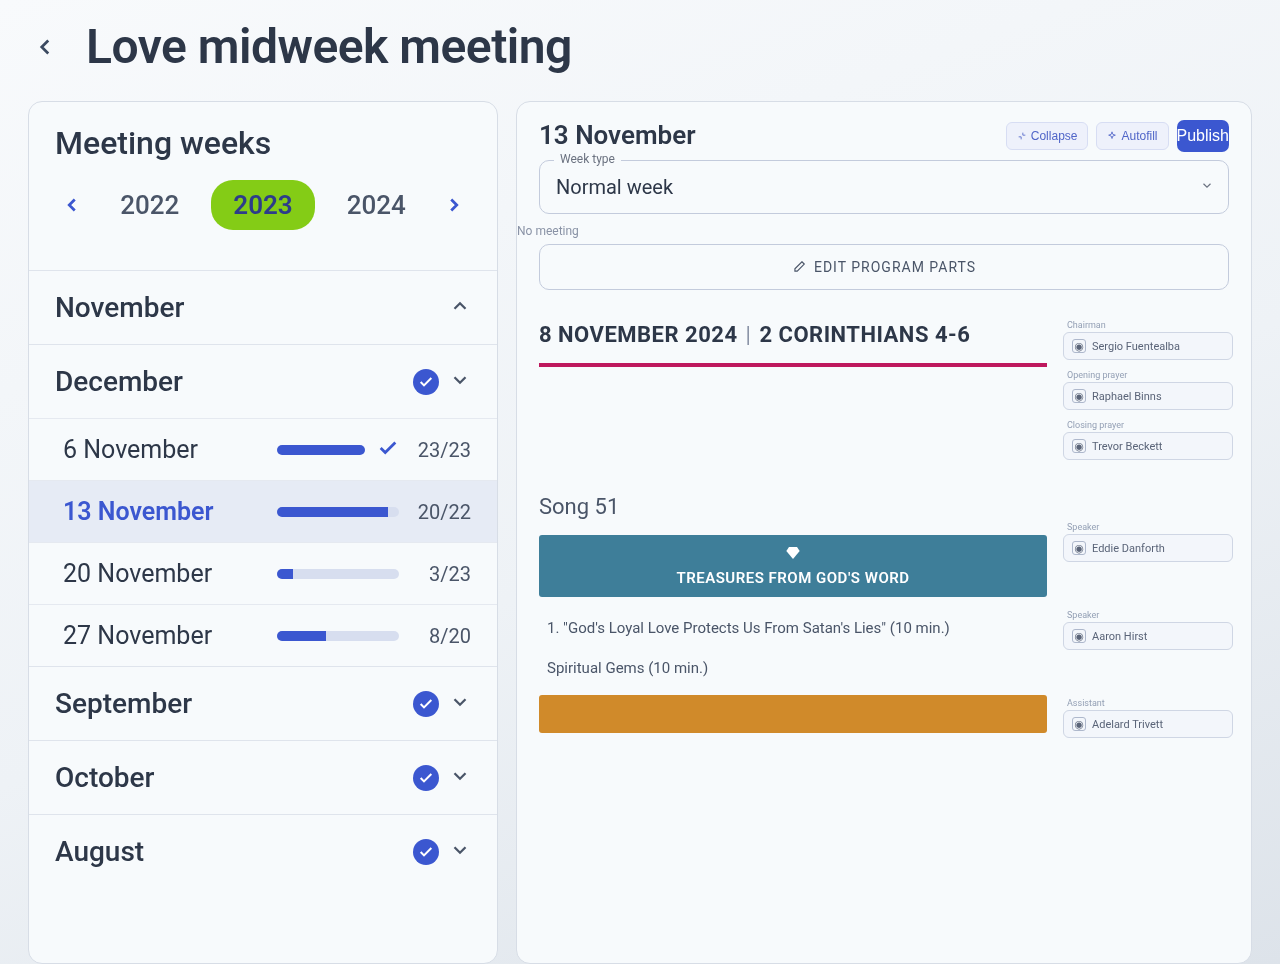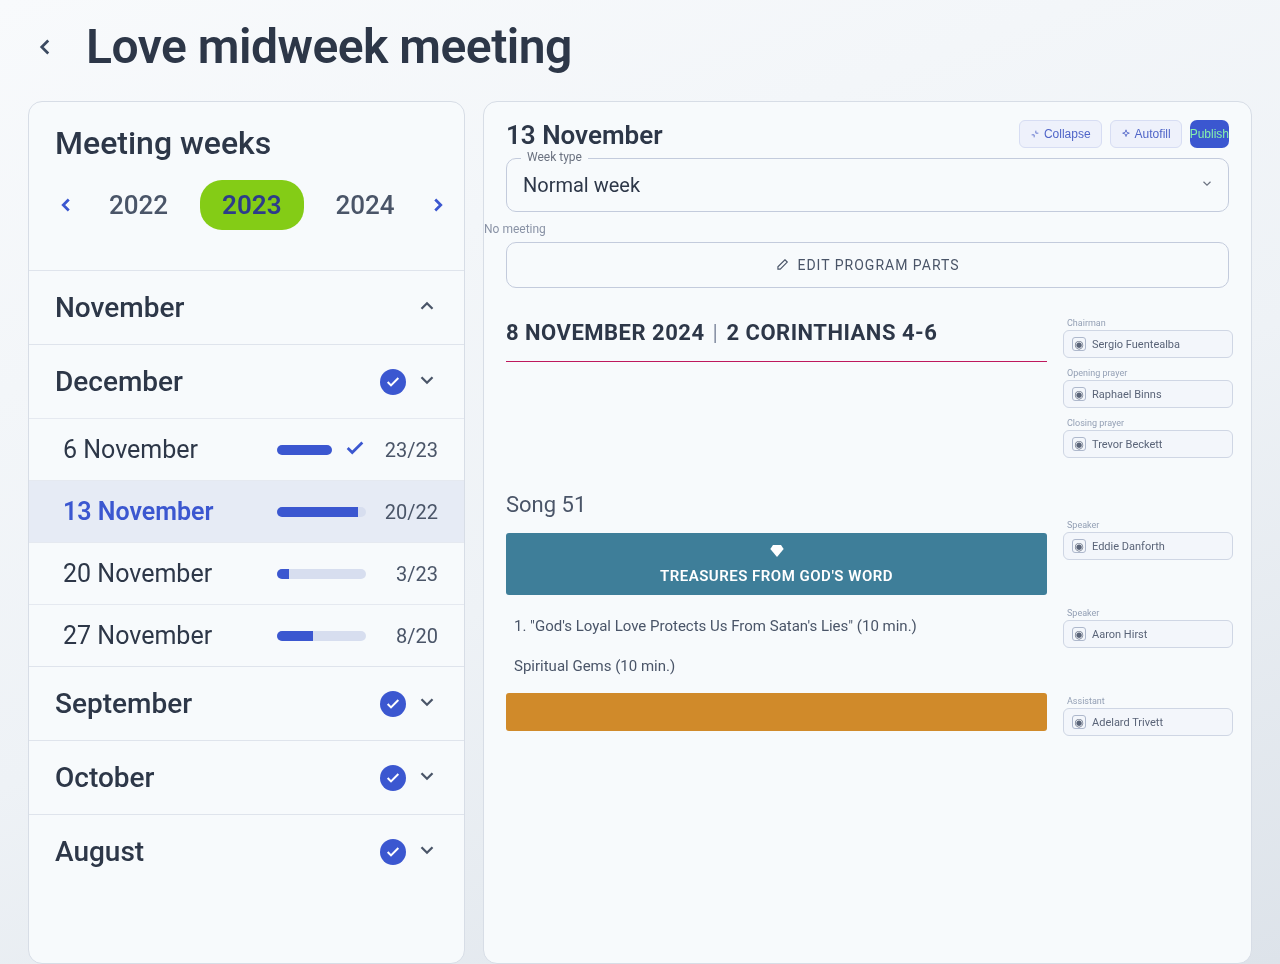--- a/index.html
+++ b/index.html
@@ -30,21 +30,21 @@
   .panels {
     display: flex; gap: 18px; flex: 1; min-height: 0;
   }
   .panel {
     background: #f7fafc;
     border: 1.5px solid #d7dde6;
     border-radius: 14px;
     display: flex; flex-direction: column;
     overflow: hidden;
   }
-  .left-panel { width: 437px; }
+  .left-panel { width: 470px; }
   .right-panel { flex: 1; }
   .panel-inner { padding: 22px 26px; }
   .weeks-title {
     font-size: 32px; font-weight: 500; color: #2d3748;
     margin-bottom: 18px;
   }
   .year-tabs {
     display: flex; align-items: center; gap: 10px;
     margin-bottom: 18px;
   }
@@ -101,22 +101,22 @@
     padding: 18px 22px 8px 22px;
   }
   .rp-date { font-size:26px; font-weight:600; color:#2d3748; }
   .rp-actions { display:flex; gap:8px; align-items:center; }
   .ghost-btn {
     font-size:12px; padding:6px 10px; border-radius:6px;
     color:#5065c8; background:#eef1fb; border:1px solid #d7ddf3;
     display:flex; align-items:center; gap:4px; cursor:pointer;
   }
   .primary-btn {
-    font-size:12px; padding:7px 0; border-radius:7px;
-    background:#3b57d0; color:#86efac; border:none; cursor:pointer;
+    font-size:16px; padding:7px 0; border-radius:7px;
+    background:#3b57d0; color:#ffffff; border:none; cursor:pointer;
   }
   .field-group {
     padding: 0 22px 10px 22px;
   }
   .fieldset-like {
     position:relative; border:1.5px solid #c3cbdc; border-radius:10px;
     padding: 14px 16px;
   }
   .fieldset-like .legend {
     position:absolute; top:-9px; left:14px; background:#f7fafc;
@@ -141,21 +141,21 @@
   }
   .schedule {
     padding: 28px 18px 0 22px;
     display:flex; flex-direction:column; gap:8px;
   }
   .sched-line { display:flex; gap:16px; }
   .sched-main { flex:1; }
   .sched-side { width:170px; display:flex; flex-direction:column; gap:12px; }
   .sched-title {
     font-size:22px; font-weight:700; color:#2d3748; letter-spacing:0.5px;
-    border-bottom:1px solid #be185d; padding-bottom:16px; margin-bottom:20px;
+    border-bottom:4px solid #be185d; padding-bottom:16px; margin-bottom:20px;
   }
   .sched-title .sep { color:#8a93a6; padding:0 8px; font-weight:400; }
   .assign-chip {
     border:1px solid #cfd6e4; border-radius:6px; background:#f3f6fb;
     padding:6px 8px; display:flex; align-items:center; gap:6px;
     font-size:11px; color:#5a6478;
   }
   .assign-chip-wrap { position:relative; padding-top:10px; }
   .assign-chip-wrap .lbl-sm { position:absolute; top:-2px; left:4px; font-size:9px; color:#94a0b5; }
   .mini-icon {

